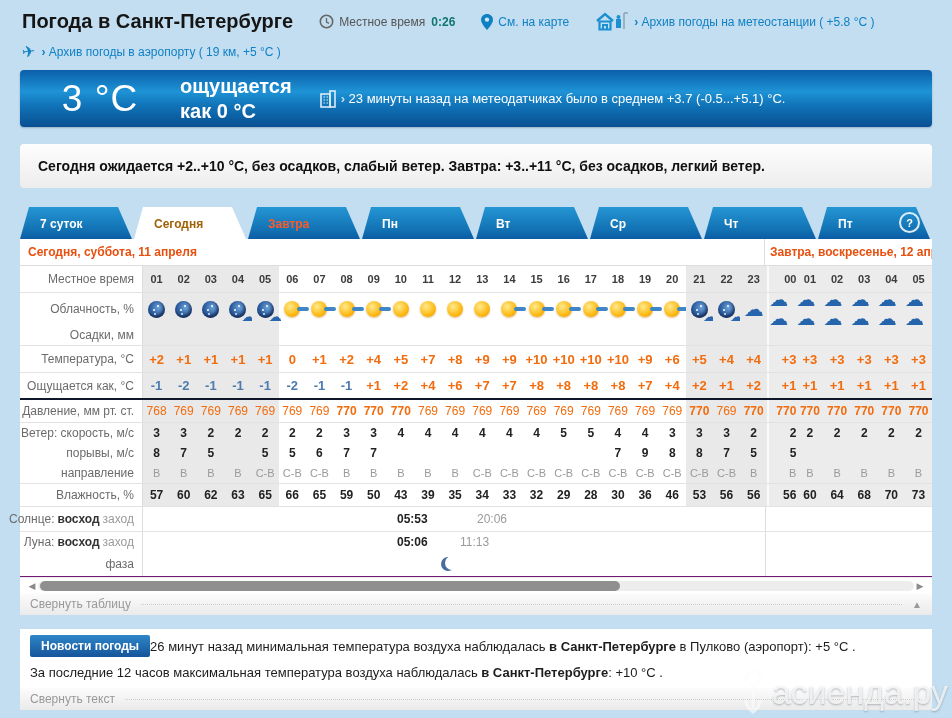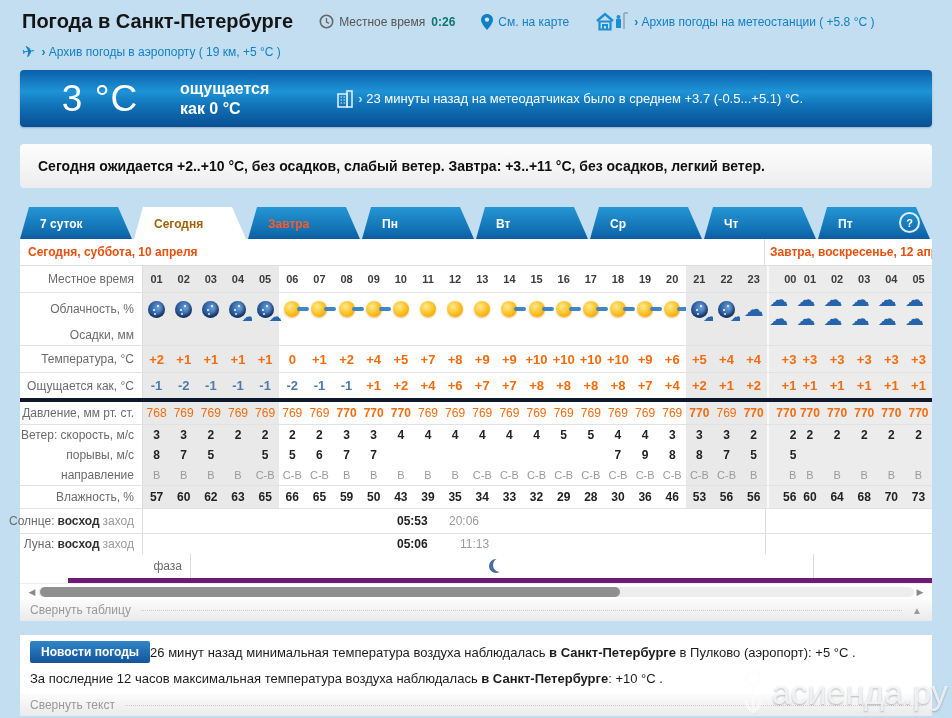--- a/index.html
+++ b/index.html
@@ -20,21 +20,21 @@
   .h-row2{margin-top:9px;display:flex;align-items:center;font-size:12px;}
   .plane-glyph{color:#1080c4;font-size:16px;margin-right:6px;transform:rotate(-8deg);display:inline-block;}
   .icon-svg{margin-right:5px;flex:0 0 auto;}
   
   .banner{
     margin:9px 20px 0;height:57px;border-radius:4px;display:flex;align-items:center;color:#fff;
     background:linear-gradient(180deg,#0b5fa8 0%,#1e93d6 38%,#1173b8 62%,#084f92 100%);
     box-shadow:0 1px 2px rgba(0,40,80,.25);
   }
   .banner-temp{font-size:37px;font-weight:400;width:160px;text-align:center;letter-spacing:1px;}
-  .banner-feels{font-size:16px;font-weight:bold;line-height:1.25;margin-right:68px;white-space:pre-line;}
+  .banner-feels{font-size:20px;font-weight:bold;line-height:1.25;margin-right:28px;white-space:pre-line;}
   .banner-msg{display:flex;align-items:center;font-size:13px;}
   .banner-msg .arrow-pre::before{color:#bfe2f7;}
   
   .notice{
     margin:17px 20px 0;background:linear-gradient(#fdfdfd,#ededed);border-radius:4px;
     padding:14px 18px;font-size:14px;font-weight:bold;color:#101010;
   }
   
   .tabs{margin:19px 20px 0;display:flex;height:32px;position:relative;}
   .tab{
@@ -64,28 +64,28 @@
   .tlabel b{color:#333;margin:0 3px;}
   .lab-grey{color:#9a9a9a;}
   .tc{flex:1;display:flex;align-items:center;justify-content:center;position:relative;}
   .tc.night,.tc.eve{background:#e9e9e9;}
   .tc.tmrw{background:#ececec;}
   .tc.daysep{border-left:2px solid #fafafa;justify-content:flex-end;}
   .r-hours{height:26px;border-bottom:1px solid #e2e2e2;}
   .r-icons{height:32px;}
   .r-precip{height:20px;border-bottom:1px solid #e2e2e2;}
   .r-temp{height:26px;border-bottom:1px solid #e2e2e2;}
-  .r-feels{height:25px;border-bottom:4px solid #0f172a;}
+  .r-feels{height:25px;border-bottom:2px solid #0f172a;}
   .r-press{height:22px;border-bottom:1px solid #e2e2e2;}
   .r-wspeed,.r-wgust{height:20px;}
   .r-wdir{height:20px;border-bottom:1px solid #e2e2e2;}
   .r-hum{height:22px;border-bottom:1px solid #e2e2e2;}
   .r-sun{height:24px;border-bottom:1px solid #e2e2e2;}
   .r-moon{height:20px;}
-  .r-phase{height:24px;border-bottom:5px solid #701a75;margin-left:48px;}
+  .r-phase{height:24px;border-bottom:1px solid #701a75;}
   .hv{font-size:11px;font-weight:bold;color:#3c3c3c;}
   .tv{font-size:13px;font-weight:bold;}
   .orange{color:#f26c0d;}
   .blue{color:#4d7bb0;}
   .pv{font-size:12px;color:#f26c0d;}
   .pv.b{font-weight:bold;}
   .wv{font-size:12px;font-weight:bold;color:#222;}
   .dv{font-size:11px;color:#9a9a9a;}
   .wide-cell{
     flex:1;position:relative;
@@ -201,21 +201,21 @@
     <div class="tab">Пн</div>
     <div class="tab">Вт</div>
     <div class="tab">Ср</div>
     <div class="tab">Чт</div>
     <div class="tab">Пт</div>
   <div class="help-circle">?</div>
 </div>
 
 <div class="wtable">
   <div class="day-titles">
-    <div class="day-today">Сегодня, суббота, 10 апреля</div>
+    <div class="day-today">Сегодня, суббота, 11 апреля</div>
     <div class="day-tomorrow">Завтра, воскресенье, 12 апреля</div>
   </div>
 
   <div id="auto-rows">
       <div class="trow r-hours">
         <div class="tlabel">Местное время</div>
         <div class="tc night">
           <span class="hv">01</span>
         </div>
         <div class="tc night">
@@ -1030,21 +1030,21 @@
     </div>
 
   <div class="trow r-sun">
     <div class="tlabel">
       <span>Солнце:</span>
         <b>восход</b>
         <span class="lab-grey">заход</span>
     </div>
     <div class="wide-cell">
       <span class="astro-val bold" style="left:254px">05:53</span>
-      <span class="astro-val grey" style="left:306px">20:06</span>
+      <span class="astro-val grey" style="left:334px">20:06</span>
     </div>
   </div>
 
   <div class="trow r-moon">
     <div class="tlabel">
       <span>Луна:</span>
         <b>восход</b>
         <span class="lab-grey">заход</span>
     </div>
     <div class="wide-cell">

